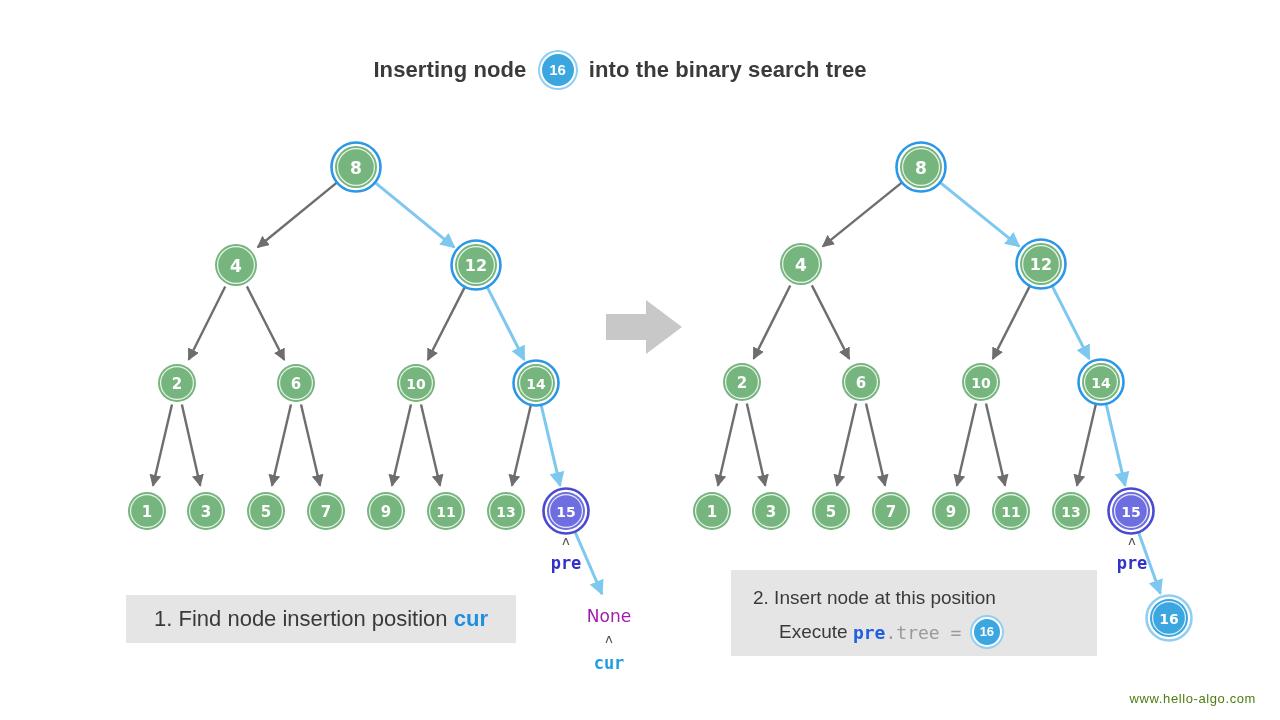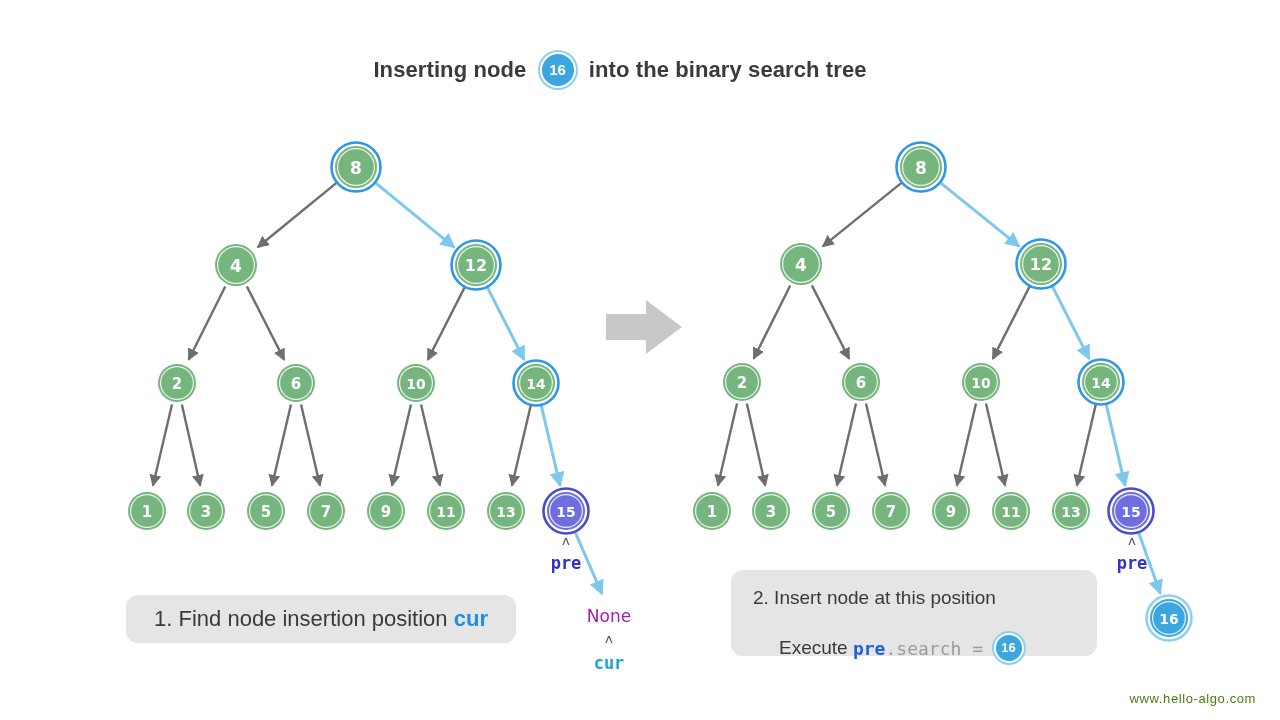--- a/index.html
+++ b/index.html
@@ -31,36 +31,36 @@
     color:#fff;font-weight:bold;text-align:center;
   }
   .chip.blue{background:#3ba6e0;border:2px solid #fff;
     box-shadow:0 0 0 2px #8fd0f2;}
   .chip.t36{width:36px;height:36px;line-height:32px;font-size:15px;}
   .chip.t30{width:30px;height:30px;line-height:26px;font-size:13px;}
 
   
   .caption{
     position:absolute;
-    background:#e5e5e5;border-radius:12px;
+    background:#e5e5e5;border-radius:0;
     color:#3a3a3a;
     box-sizing:border-box;
   }
   #caption-left{
     left:126px;top:595px;width:390px;height:48px;
     display:flex;align-items:center;justify-content:center;
     font-size:22px;
   }
   #caption-right{
     left:731px;top:570px;width:366px;height:86px;
     padding:11px 22px 0 22px;
     font-size:19px;
   }
   .cap-line{display:flex;align-items:center;height:34px;}
-  .cap-line.indent{padding-left:26px;margin-top:16px;}
+  .cap-line.indent{padding-left:26px;}
   .kw-cur{color:#1f8fe0;font-weight:bold;}
   .kw-pre-blue{color:#1f5fe0;font-weight:bold;
     font-family:"DejaVu Sans Mono","Liberation Mono",monospace;font-size:18px;}
   .dim{color:#9a9a9a;font-family:"DejaVu Sans Mono","Liberation Mono",monospace;font-size:18px;}
 
   
   .ptr{
     position:absolute;text-align:center;
     font-family:"DejaVu Sans Mono","Liberation Mono",monospace;
     font-weight:bold;font-size:17px;
@@ -334,20 +334,20 @@
   </div>
 
   <div class="caption" id="caption-right">
     <div class="cap-line">
       <span>2. Insert node at this position</span>
     </div>
     <div class="cap-line indent">
       <span>Execute</span>
       <span>&nbsp;</span>
       <span class="kw-pre-blue">pre</span>
-      <span class="dim">.search =</span>
+      <span class="dim">.tree =</span>
       <span>&nbsp;&nbsp;</span>
       <span class="chip blue t30">16</span>
     </div>
   </div>
 
   <div class="watermark">www.hello-algo.com</div>
 </div>
 
 </body></html>

